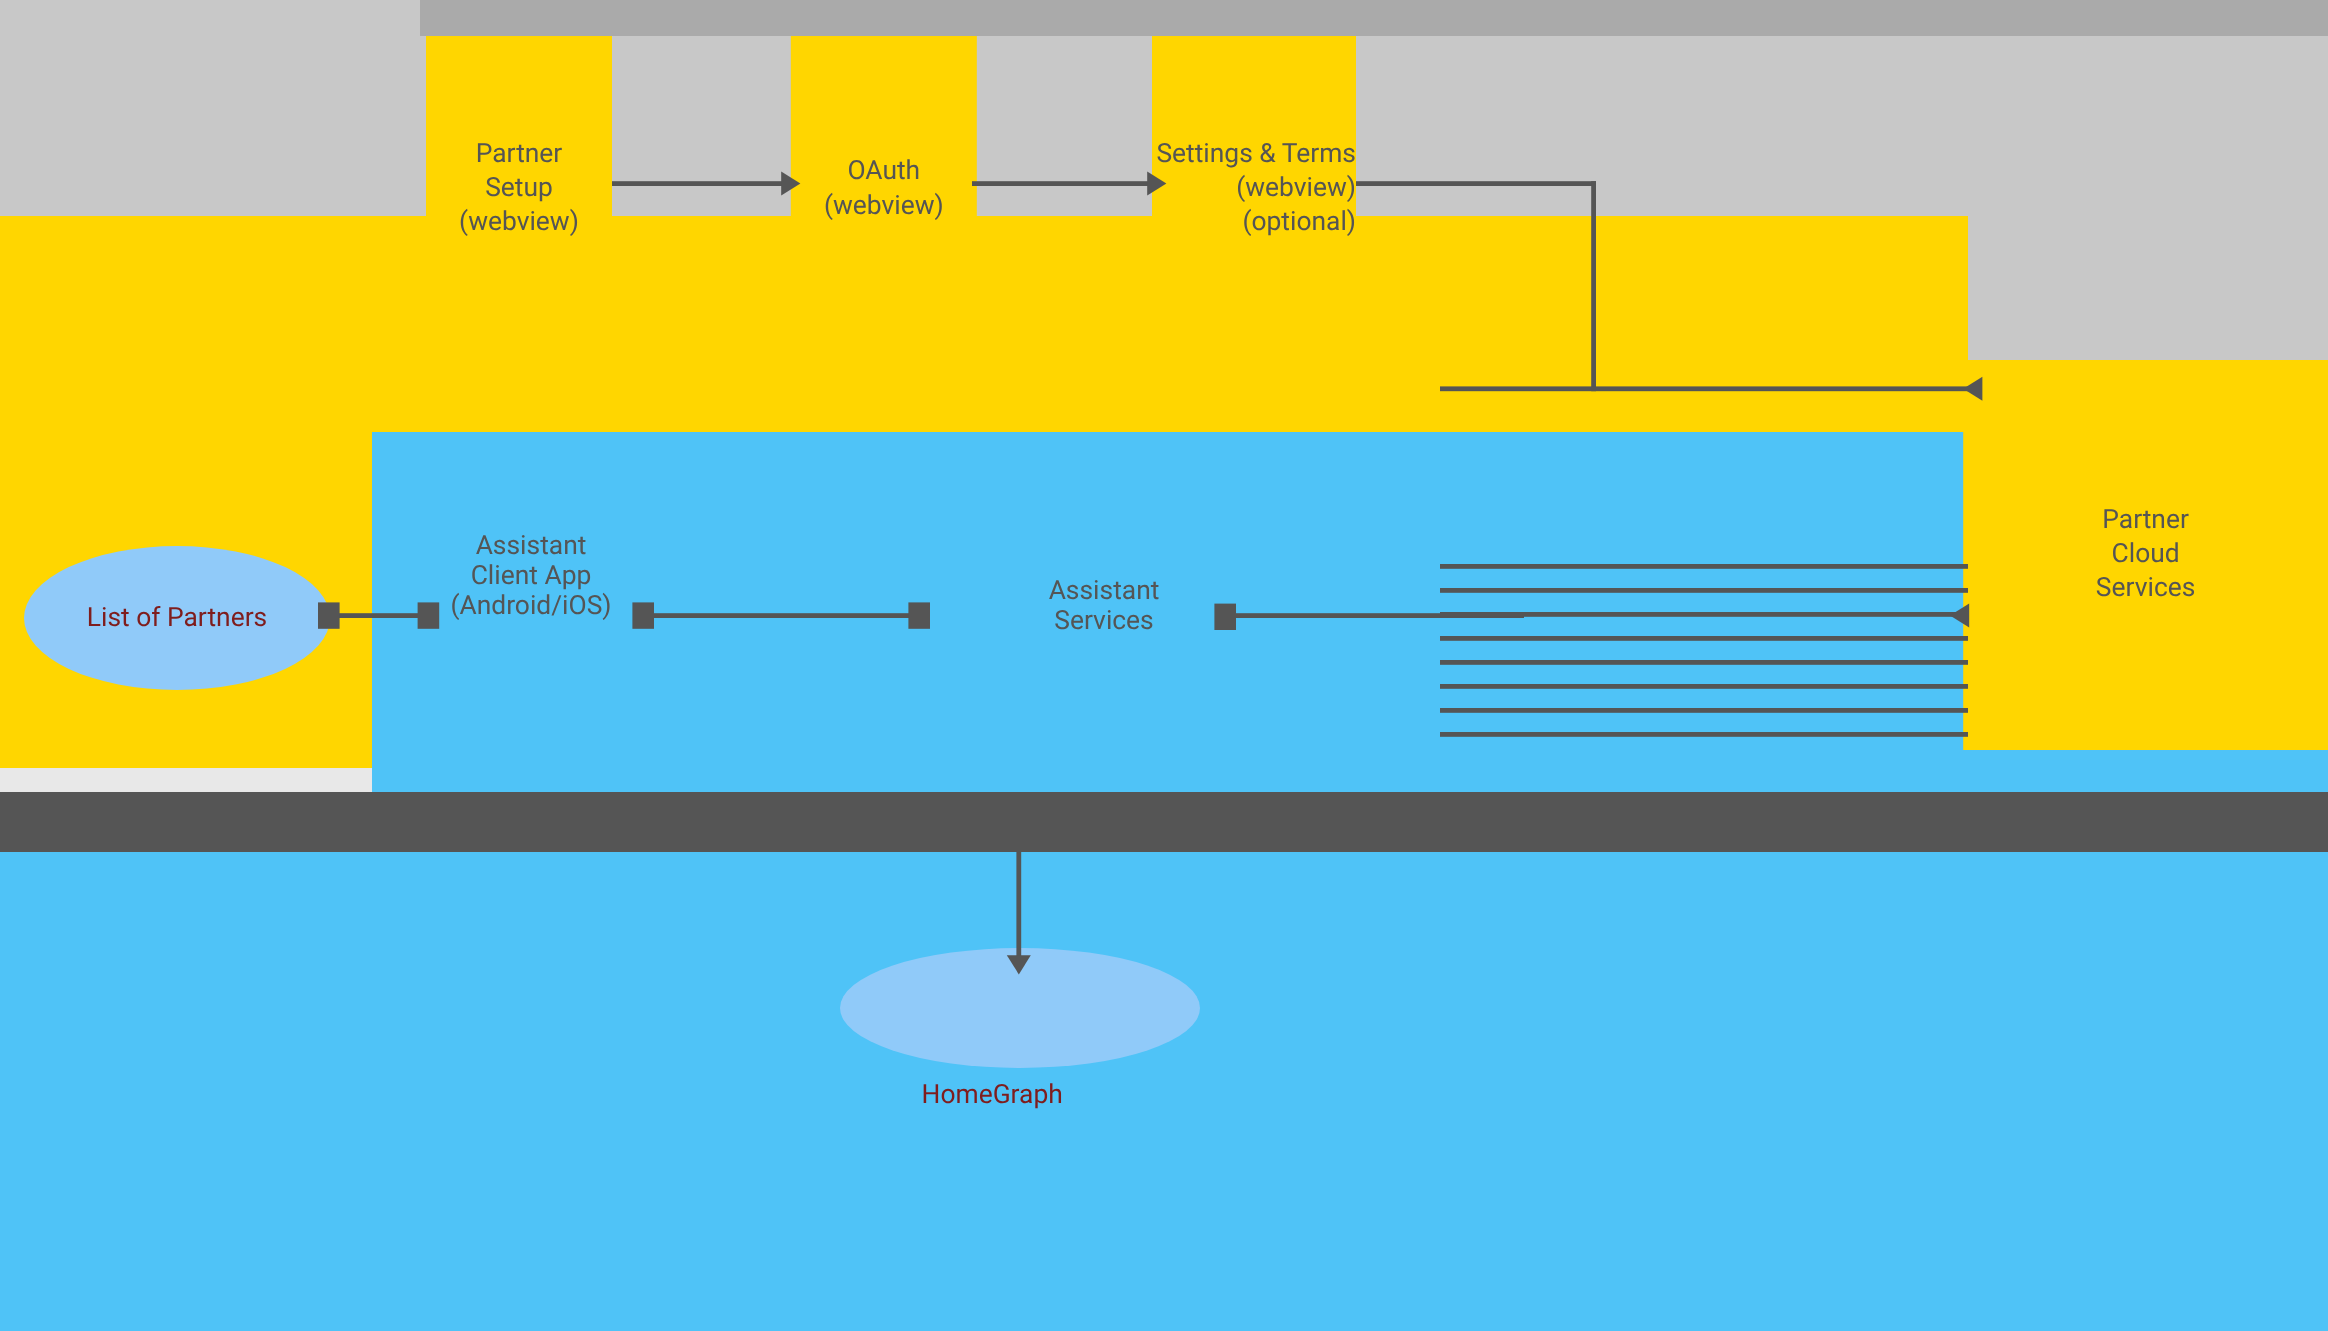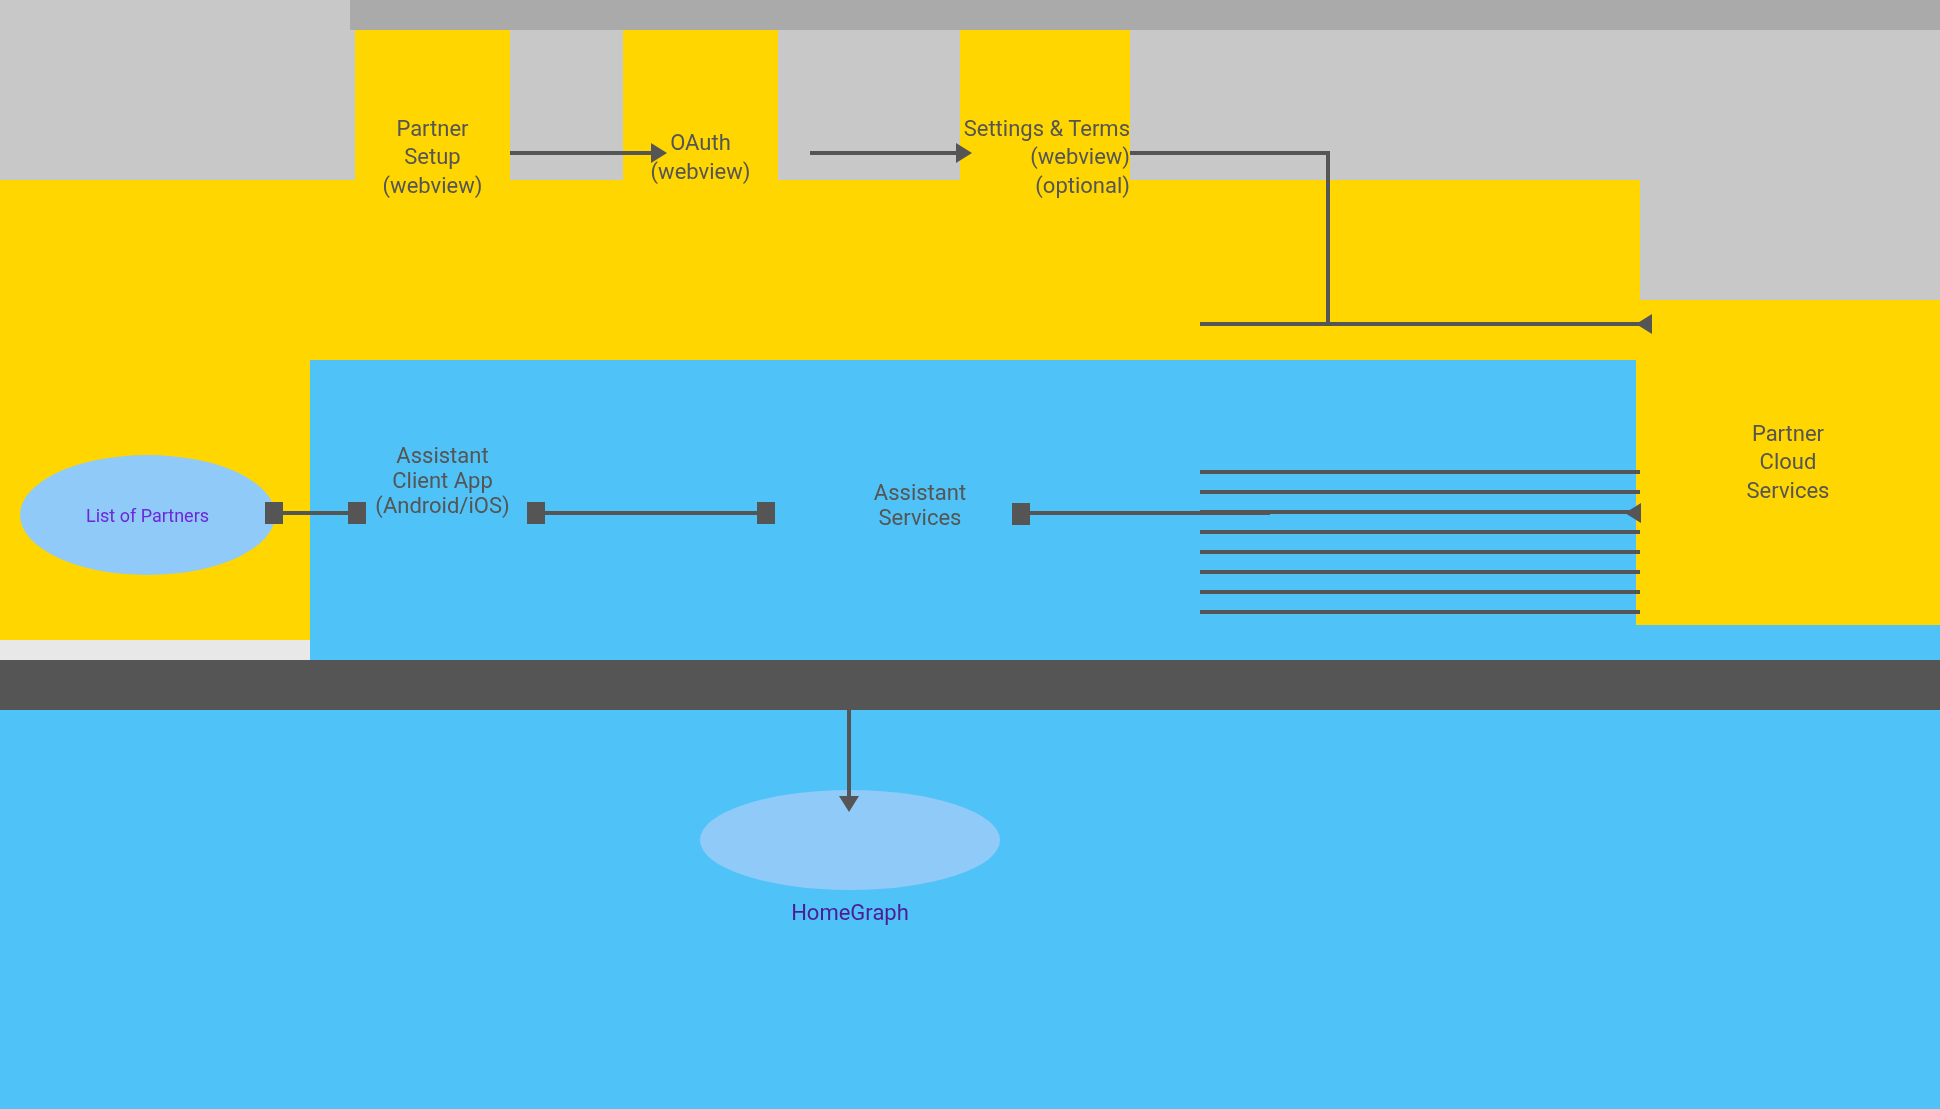--- a/index.html
+++ b/index.html
@@ -80,21 +80,21 @@
 
     .box-partner-setup {
       top: 30px;
       left: 355px;
       width: 155px;
       height: 255px;
     }
 
     .box-oauth {
       top: 30px;
-      left: 623px;
+      left: 659px;
       width: 155px;
       height: 255px;
     }
 
     .box-settings {
       top: 30px;
       left: 960px;
       width: 170px;
       height: 255px;
       text-align: right;
@@ -122,22 +122,22 @@
       width: 255px;
       height: 120px;
       background: #90CAF9;
       border-radius: 50%;
       display: flex;
       align-items: center;
       justify-content: center;
     }
 
     .ellipse-text {
-      font-size: 18px;
-      color: #6d28d9;
+      font-size: 22px;
+      color: #7f1d1d;
       text-align: left;
       font-weight: 400;
     }
 
     
     .ellipse-homegraph {
       position: absolute;
       top: 790px;
       left: 700px;
       width: 300px;
@@ -239,17 +239,17 @@
 
 <div style="position:absolute; top:503px; left:1625px; width:0; height:0; border-top:10px solid transparent; border-bottom:10px solid transparent; border-right:16px solid #555;"></div>
 
 <div class="ellipse-homegraph">
   <span class="ellipse-text"></span>
 </div>
 
 <div style="position:absolute; top:710px; left:847px; width:4px; height:90px; background:#555;"></div>
 <div style="position:absolute; top:796px; left:839px; width:0; height:0; border-left:10px solid transparent; border-right:10px solid transparent; border-top:16px solid #555;"></div>
 
-<div style="position:absolute; top:900px; left:750px; width:200px; text-align:center; font-size:22px; color:#4c1d95;">HomeGraph</div>
+<div style="position:absolute; top:900px; left:768px; width:200px; font-size:22px; color:#7f1d1d;">HomeGraph</div>
 
 <div style="position:absolute; top:0; left:350px; right:0; height:30px; background:#aaa; display:flex; align-items:center; padding-left:15px;">
   <span style="font-size:14px; color:#666; font-weight:500; letter-spacing:1px;"></span>
 </div>
 
 </body></html>

